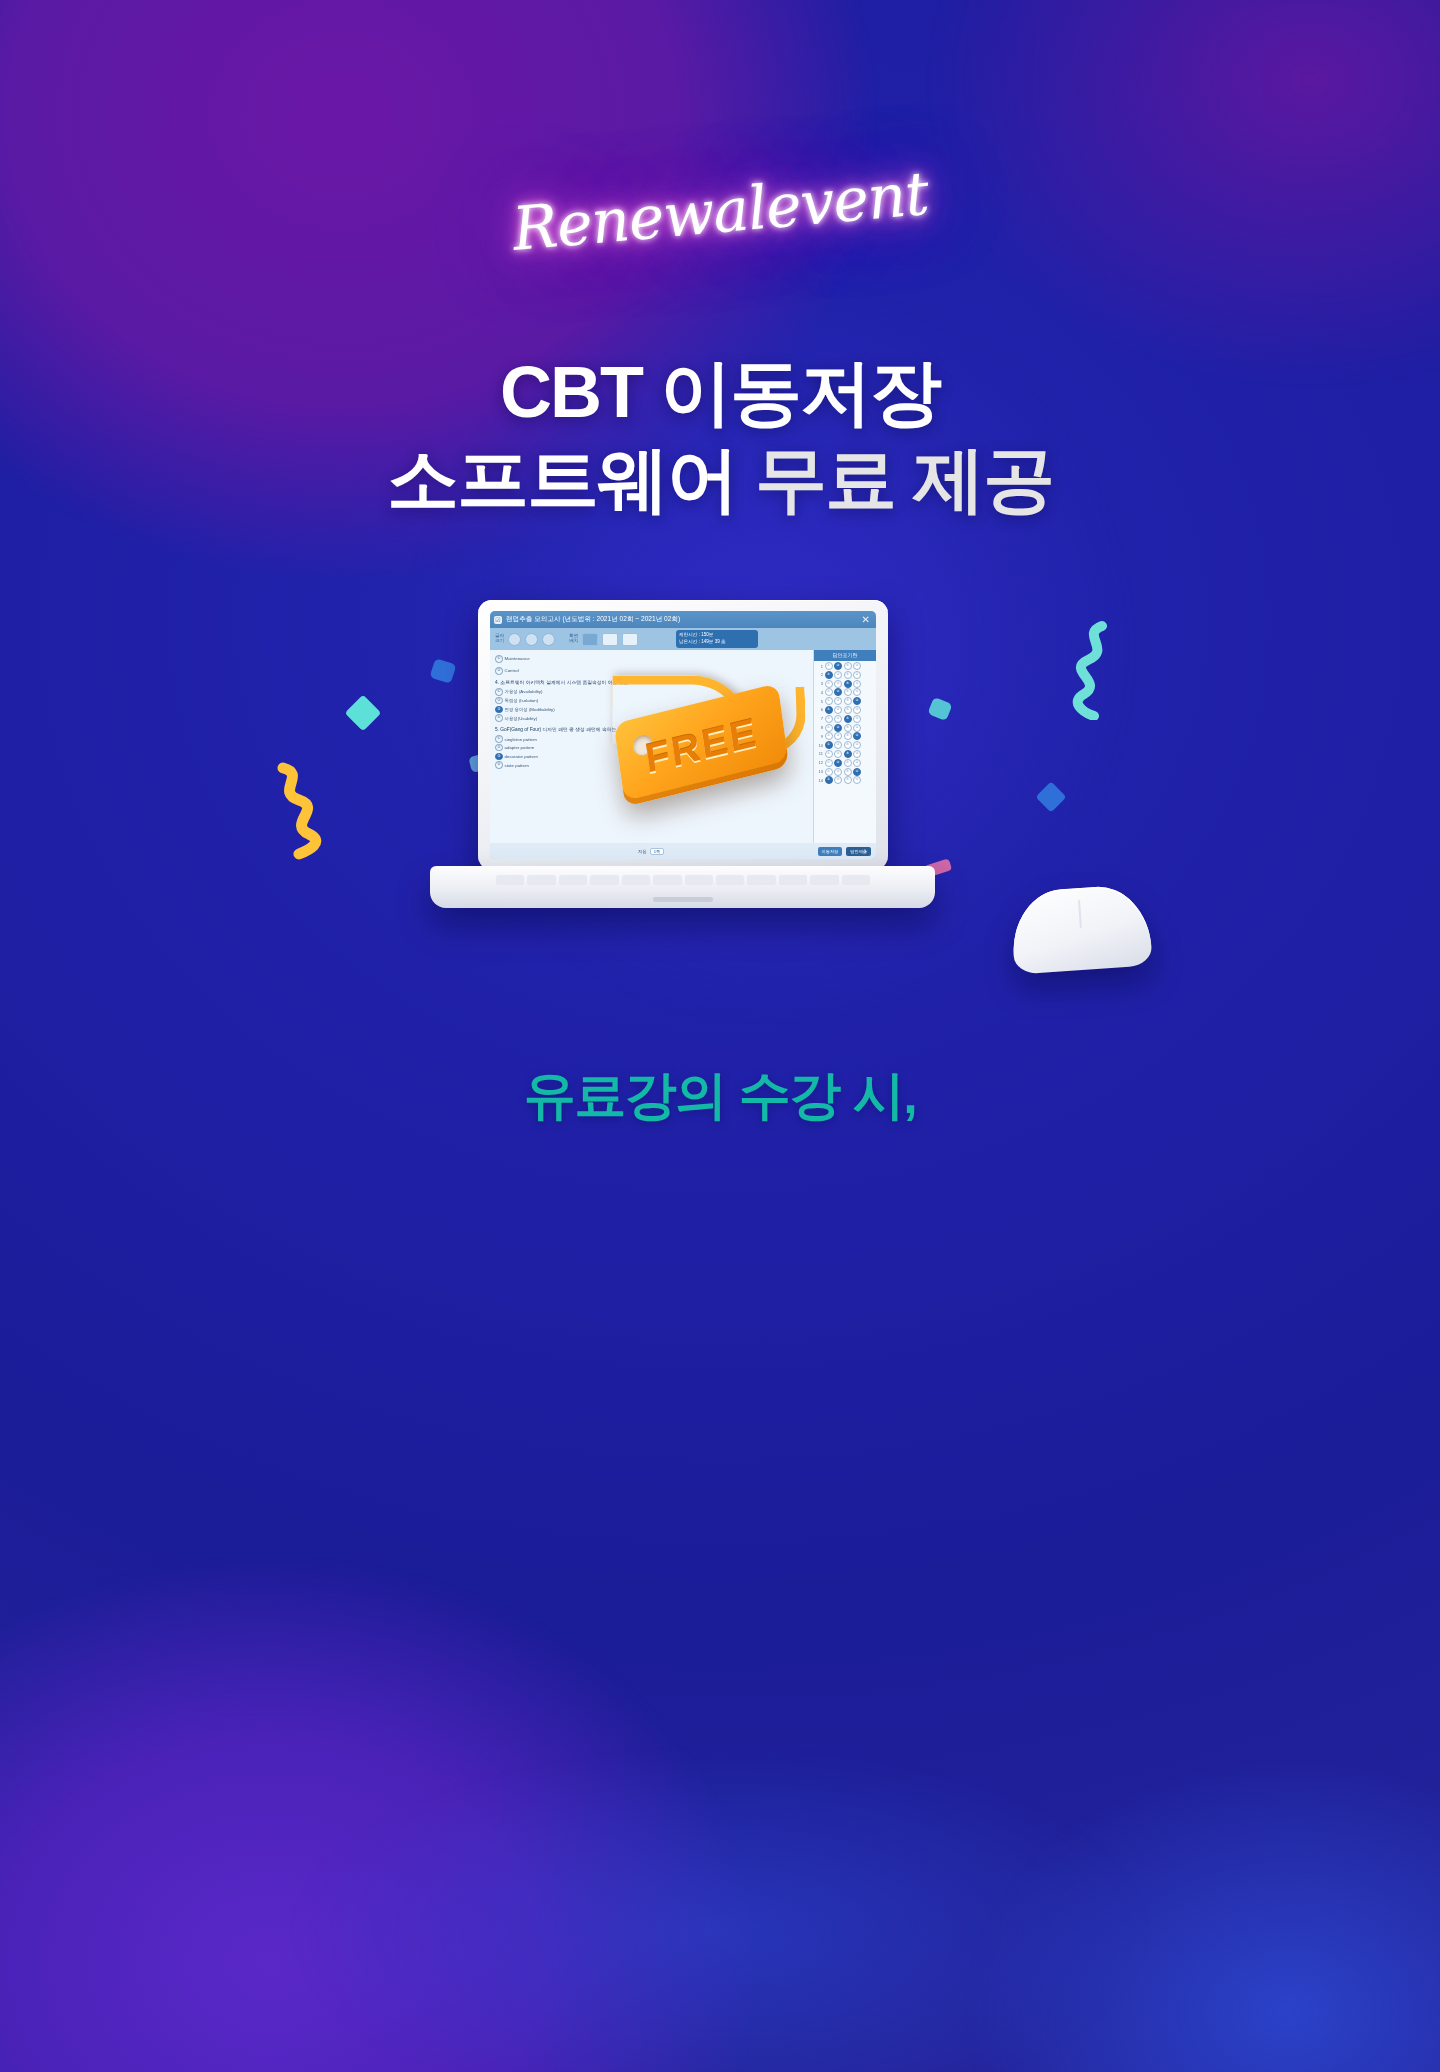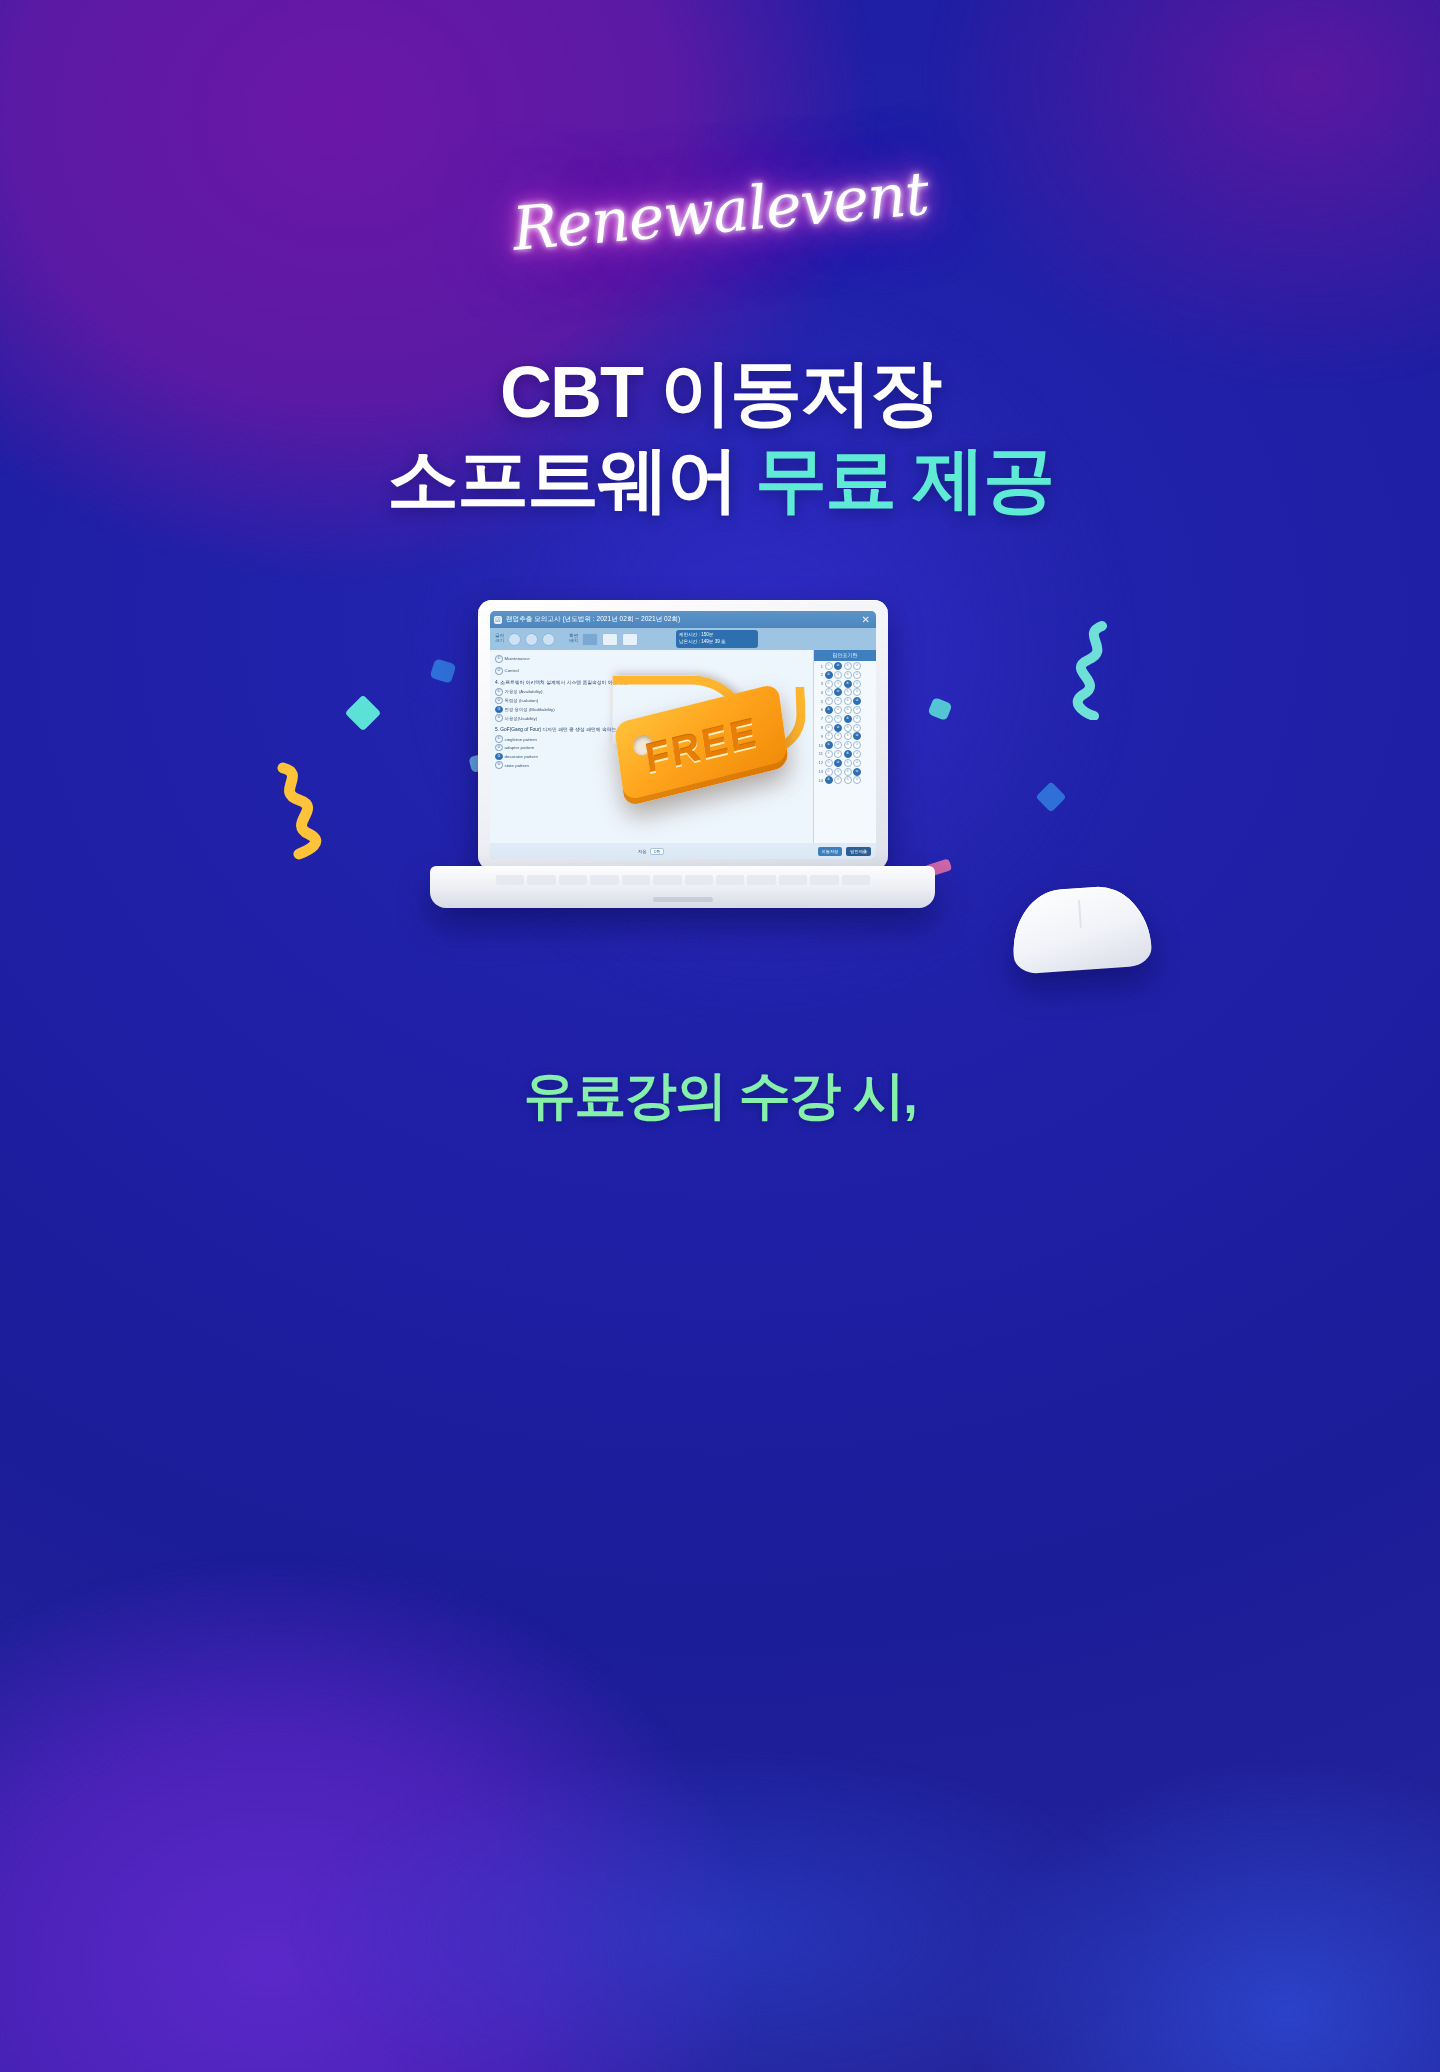--- a/index.html
+++ b/index.html
@@ -76,30 +76,30 @@
   }
   .heading .l1,.heading .l2{
     display:block;
     font-weight:bold;
     font-size:72px;
     letter-spacing:-2px;
     color:#ffffff;
     text-shadow:0 3px 14px rgba(10,8,70,.45);
   }
   .heading .l2{margin-top:6px;}
-  .hl{color:#5eead4;}
+  .hl{color:#e5e5e5;}
 
   
   .bottom-copy{
     position:absolute;left:0;right:0;top:1062px;text-align:center;
     line-height:1.28;
   }
   .bottom-copy span{
     display:block;font-weight:bold;font-size:52px;letter-spacing:-1.5px;
-    color:#86efac;
+    color:#14b8a6;
     text-shadow:0 2px 10px rgba(10,8,70,.35);
   }
 
   
   .laptop{position:absolute;left:430px;top:600px;width:505px;height:390px;}
   .lid{
     position:absolute;left:48px;top:0;width:410px;height:270px;
     background:linear-gradient(160deg,#ffffff 0%,#f2f3f7 45%,#dfe2ea 100%);
     border-radius:14px;
     box-shadow:0 14px 34px rgba(5,5,60,.45), inset 0 1px 0 #fff;

